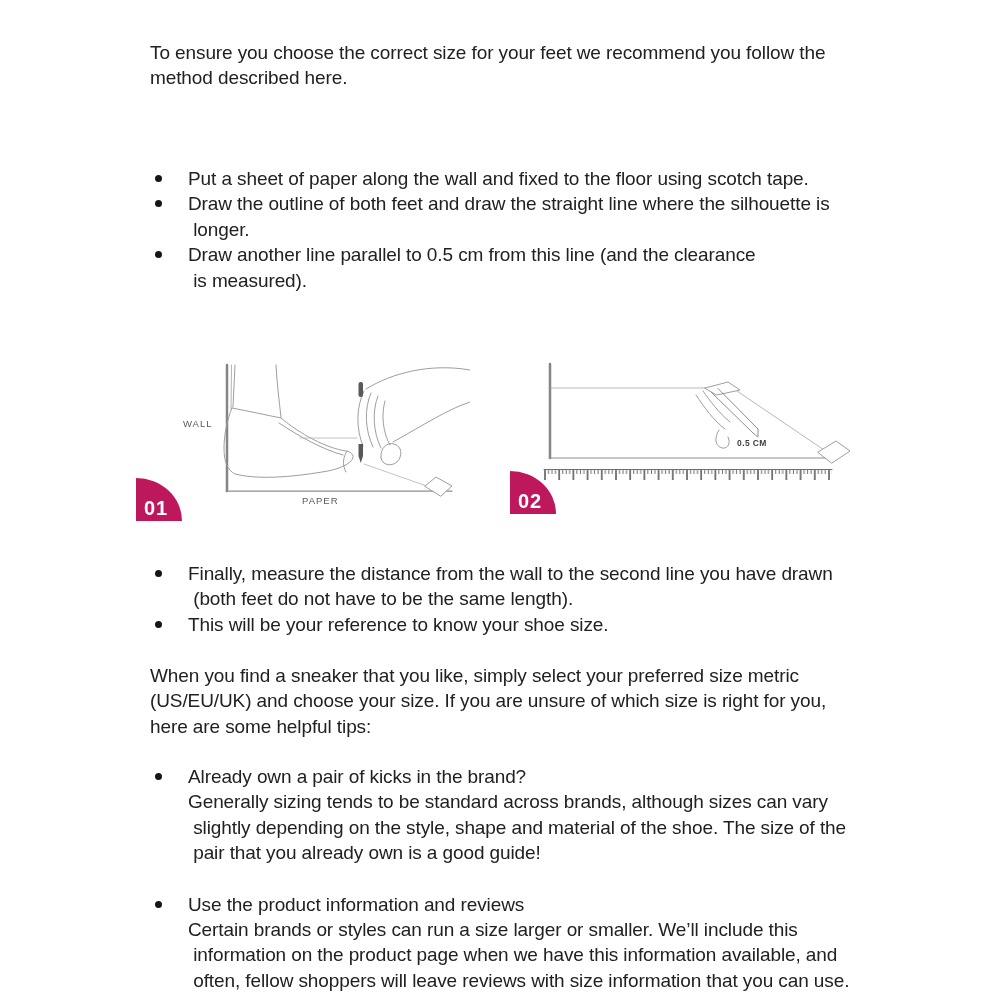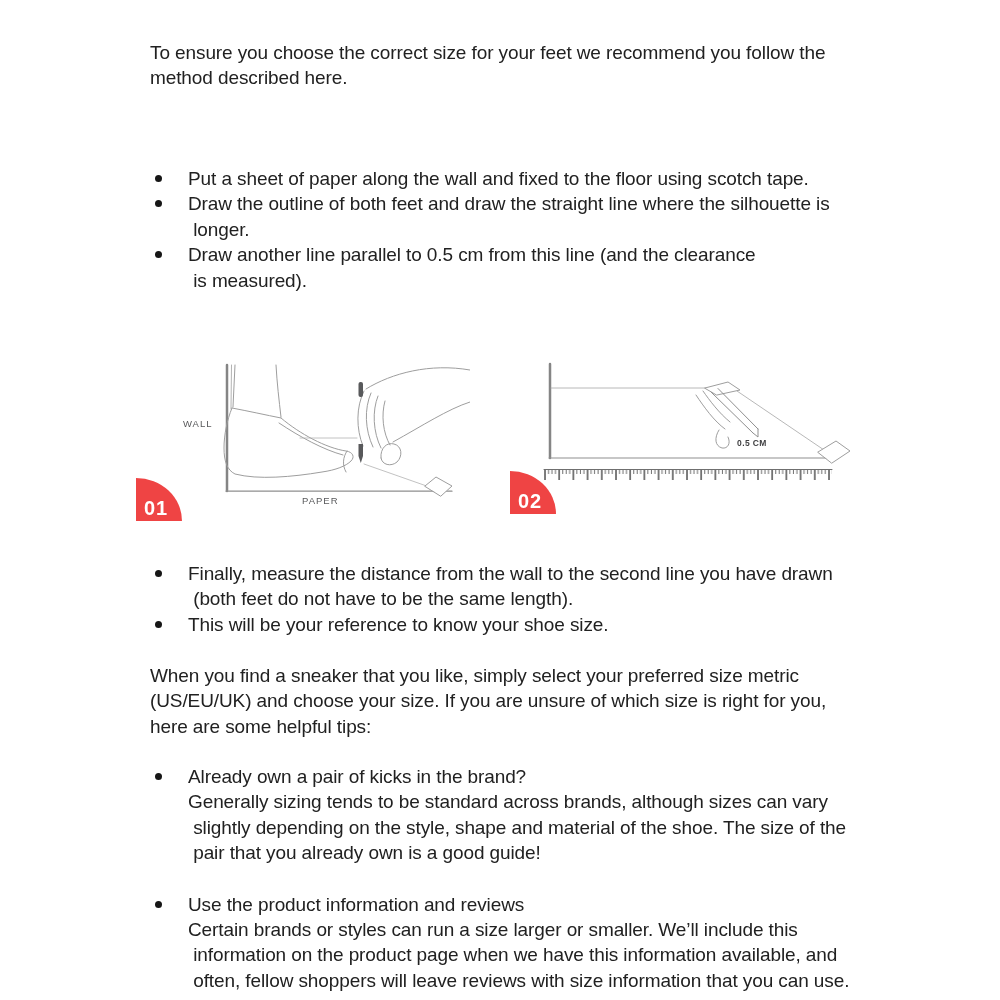--- a/index.html
+++ b/index.html
@@ -12,21 +12,21 @@
   .para{position:absolute;left:138px;margin:12px;width:845px;white-space:pre-line;}
   ul.blist{position:absolute;left:138px;margin:12px;padding:0;list-style:none;width:845px;}
   ul.blist li{display:flex;align-items:flex-start;}
   ul.blist li.gap{margin-top:26px;}
   .dot{flex:0 0 auto;width:7px;height:7px;border-radius:50%;background:#161616;margin:9px 0 0 5px;}
   .li-text{margin-left:26px;white-space:pre-line;}
   .figure{position:absolute;top:345px;}
   #fig1{left:130px;}
   #fig2{left:500px;}
   .badge{
-    position:absolute;width:46px;height:43px;background:#ef4444;
+    position:absolute;width:46px;height:43px;background:#be185d;
     border-top-right-radius:100% 100%;
   }
   #fig1 .badge{left:6px;top:133px;}
   #fig2 .badge{left:10px;top:126px;}
   .badge span{
     position:absolute;left:8px;bottom:2px;color:#ffffff;
     font-size:20px;font-weight:700;letter-spacing:1px;line-height:22px;
   }
   .fig-label{font-size:9.5px;letter-spacing:1px;fill:#58595b;font-weight:500;}
   .fig-label-bold{font-size:8.5px;letter-spacing:0.4px;fill:#3f3f41;font-weight:700;}

